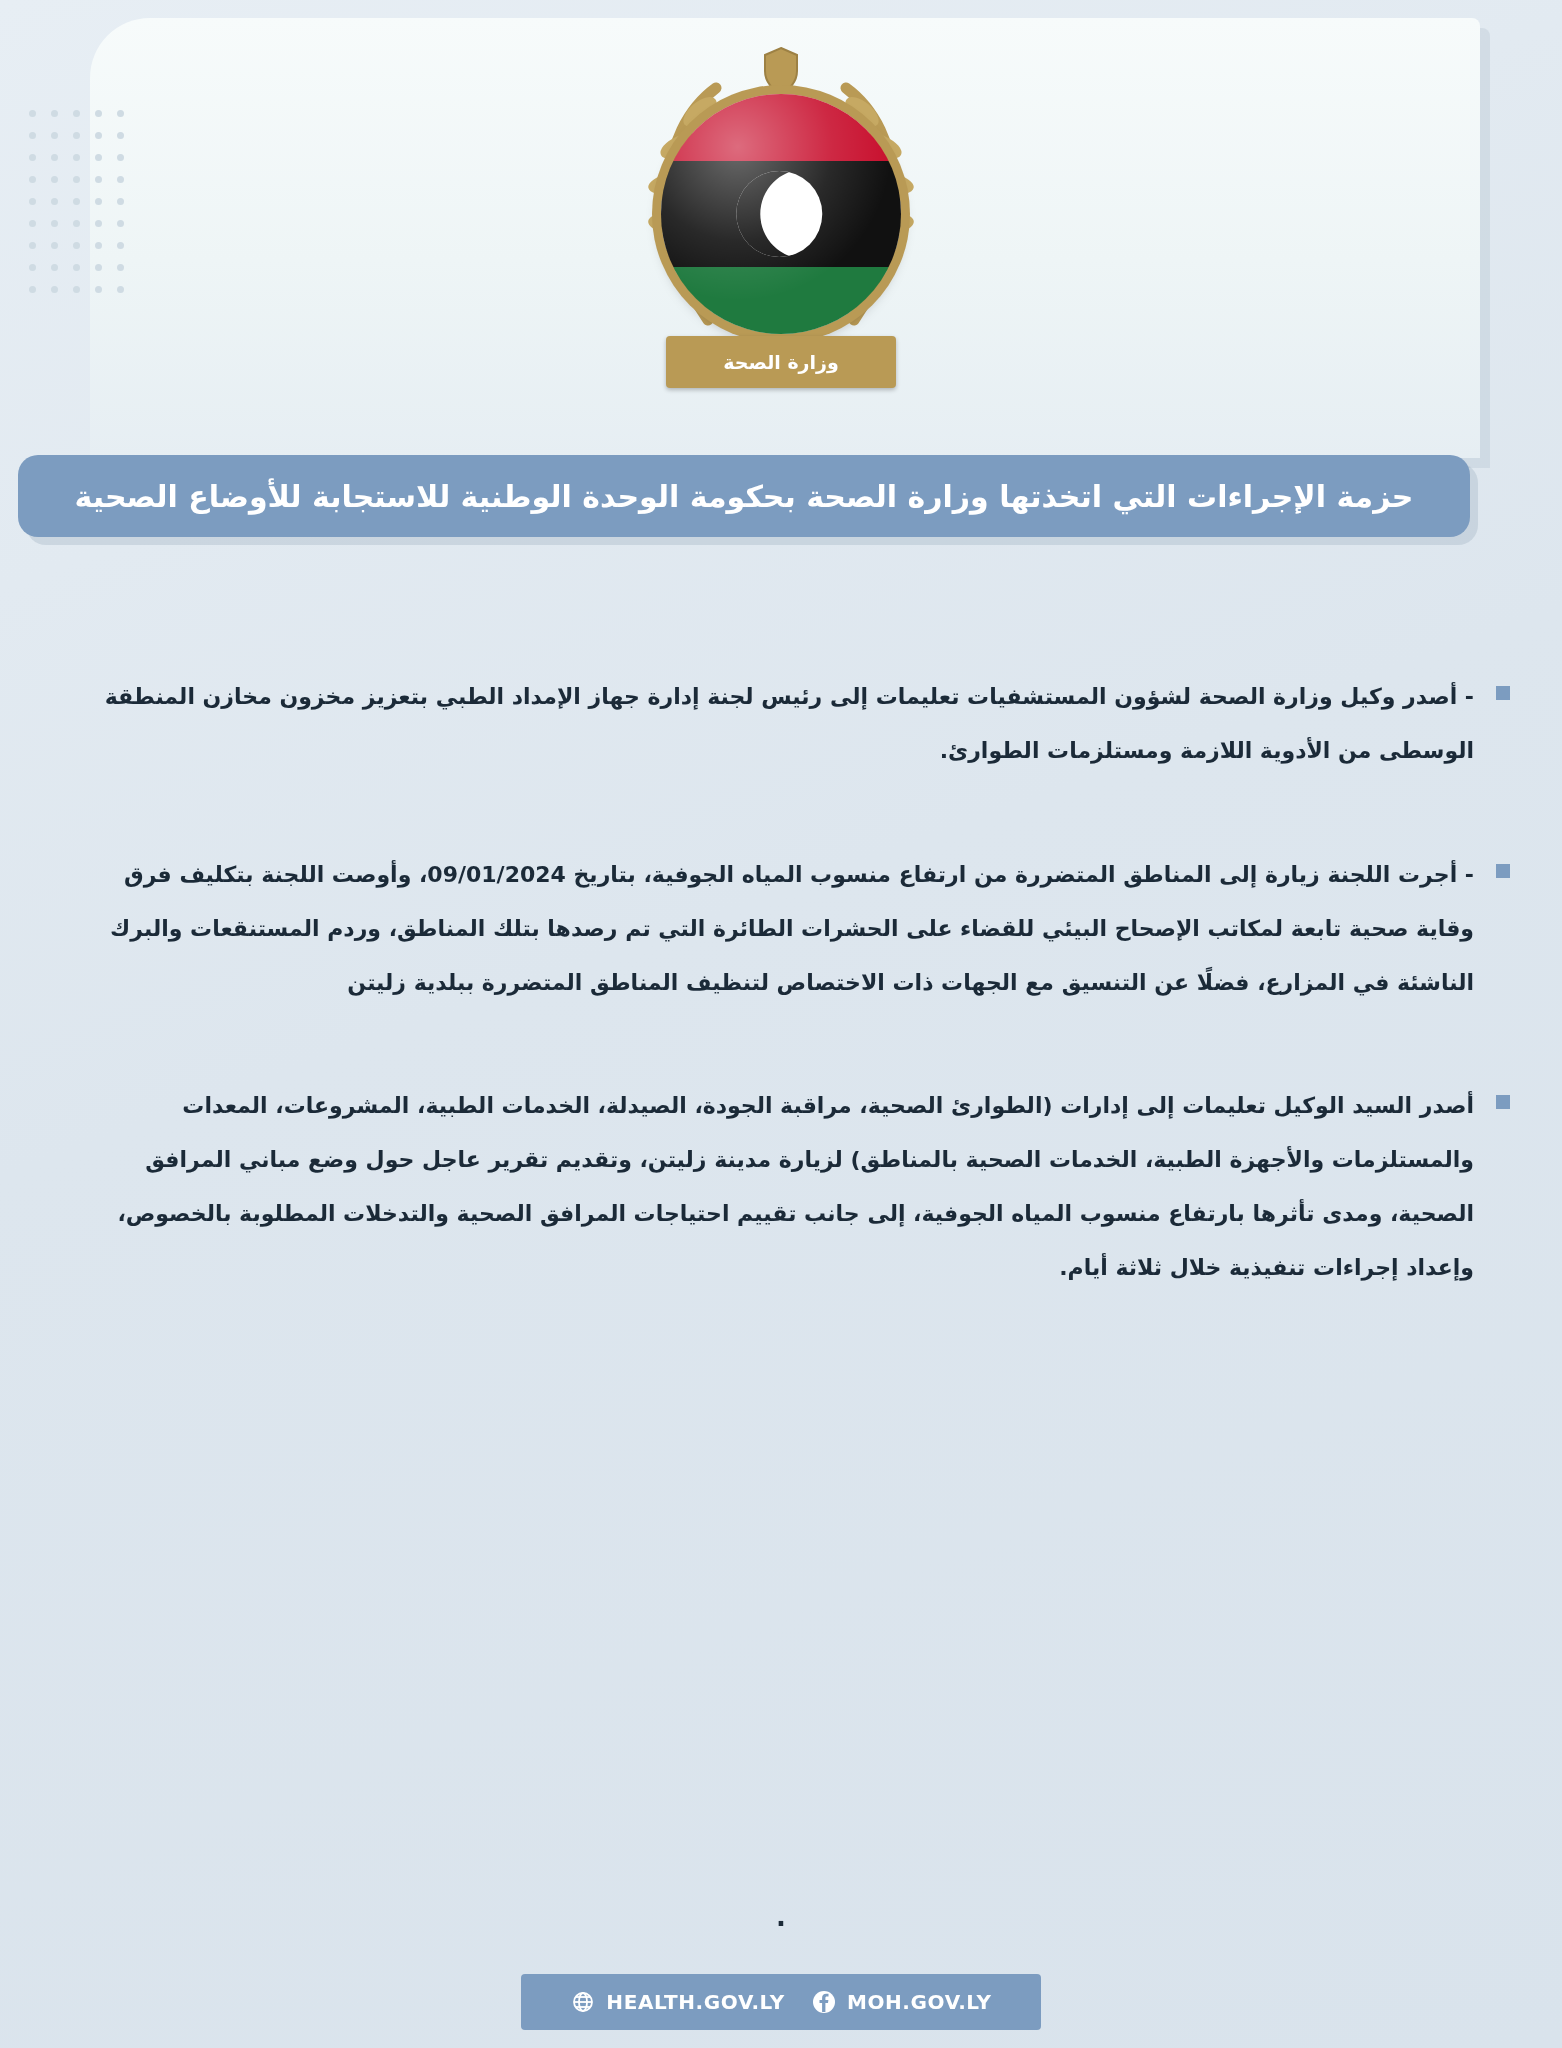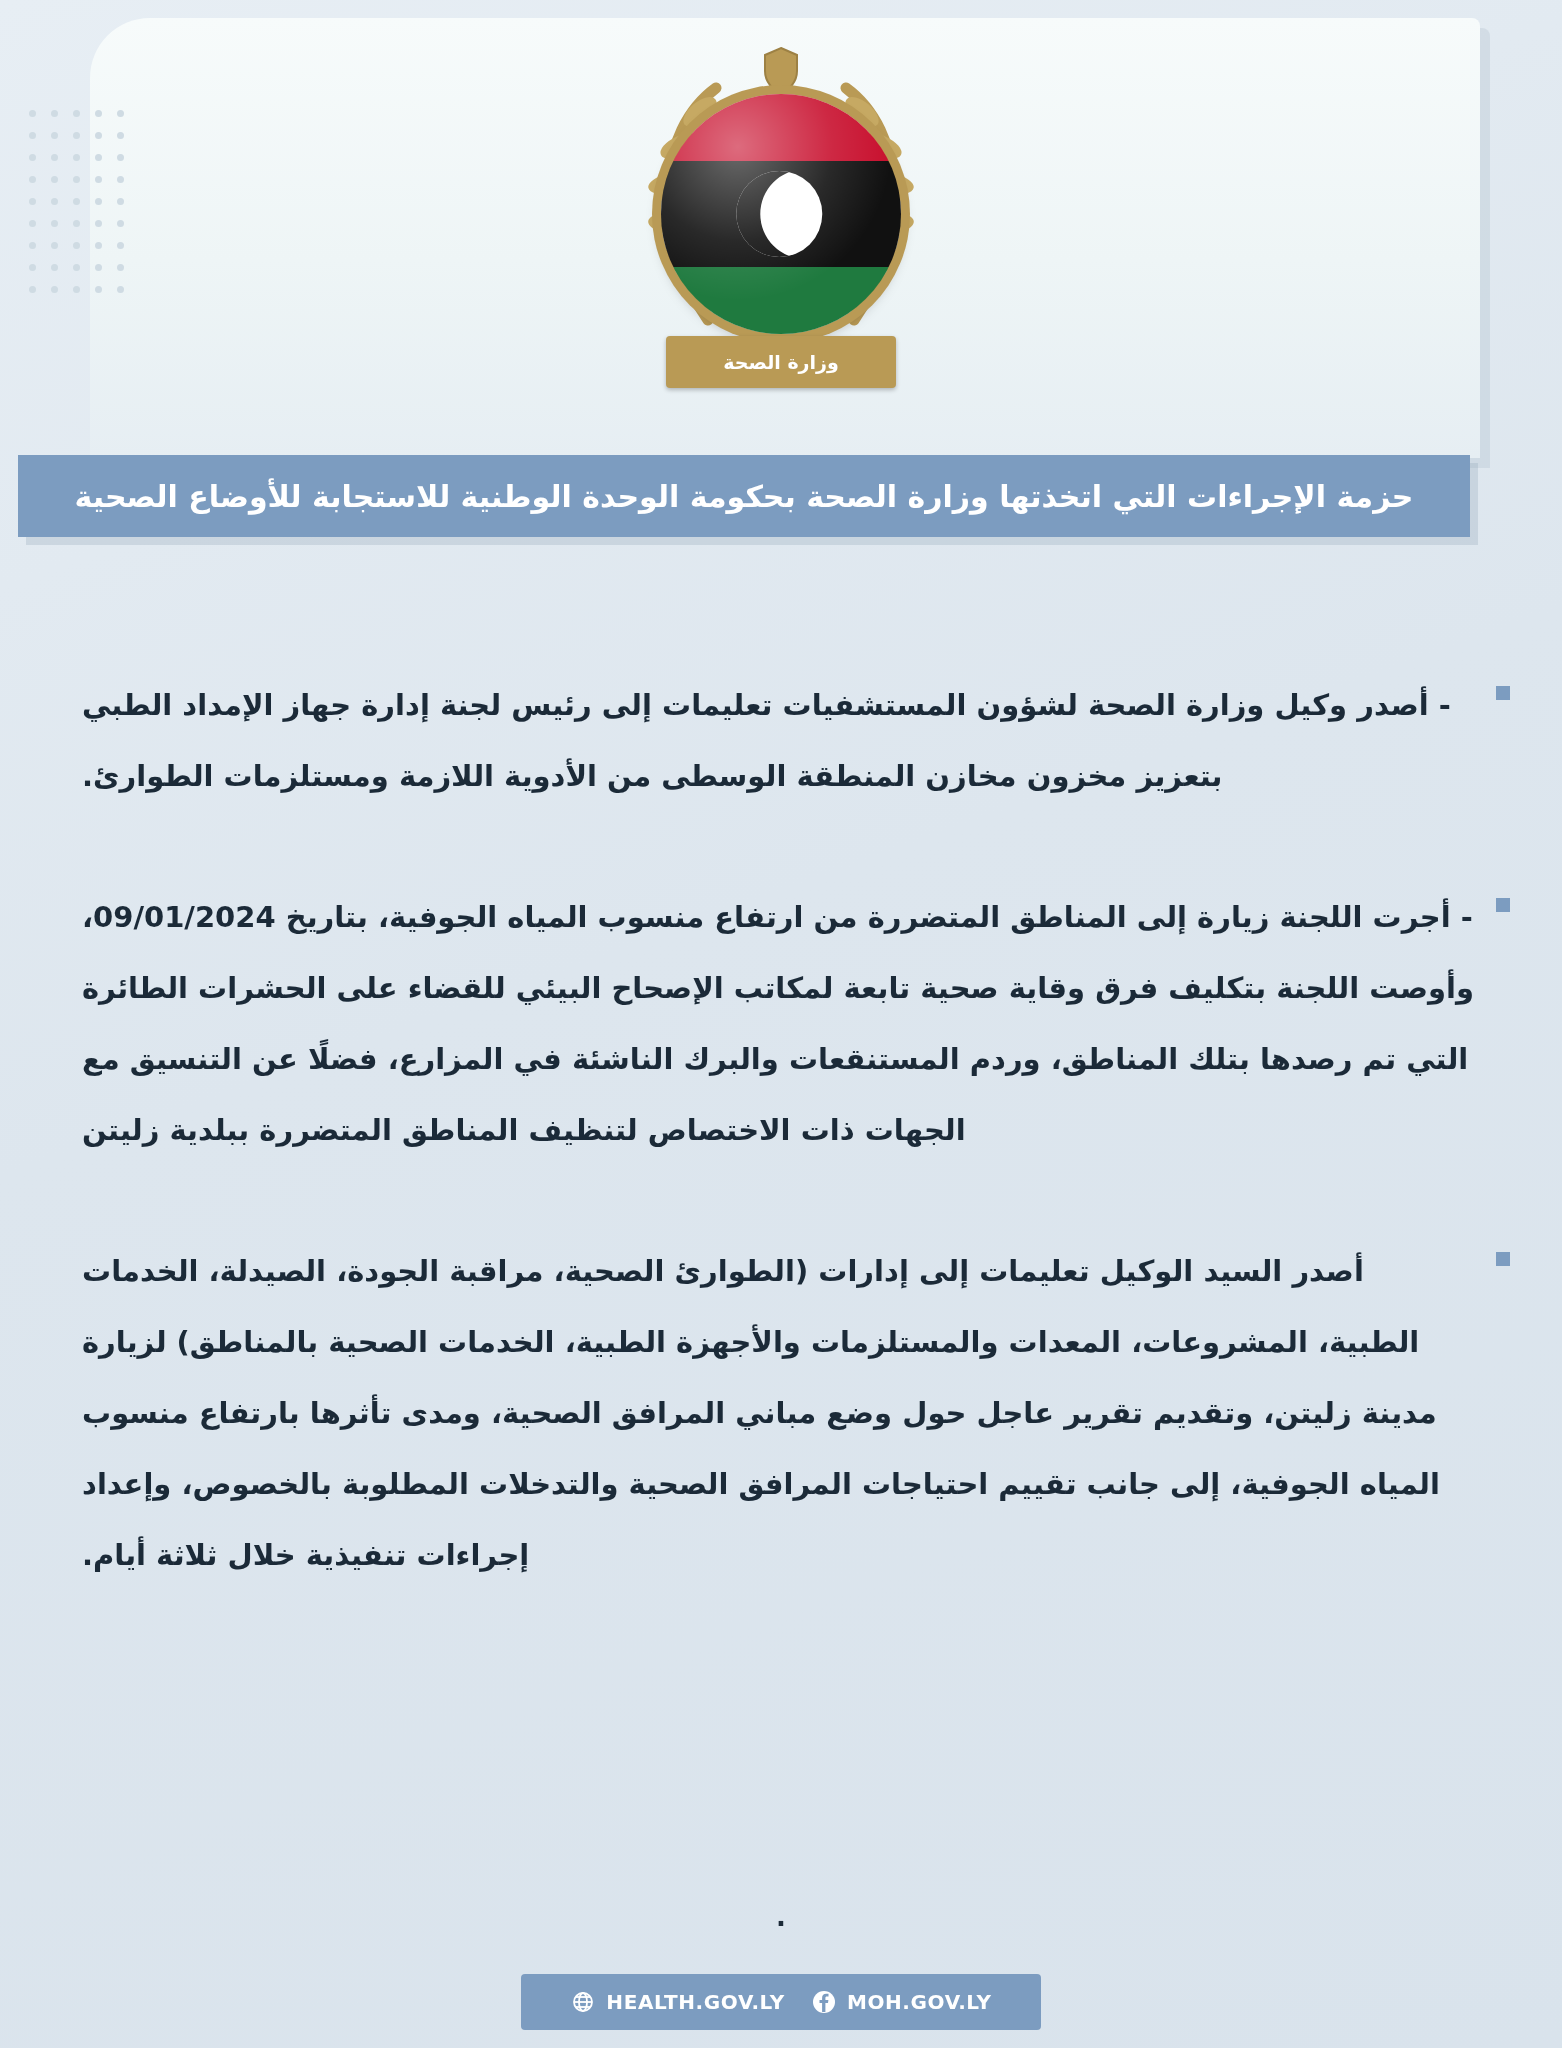--- a/index.html
+++ b/index.html
@@ -136,20 +136,21 @@
   .title-bar {
     position: absolute;
     background: #7c9cc0;
     color: #ffffff;
     display: flex;
     align-items: center;
     justify-content: center;
     font-weight: bold;
     text-align: center;
     box-shadow: 8px 8px 0 0 rgba(150,168,186,0.30);
+    border-radius: 20px;
   }
   .title-bar-1 {
     left: 18px;
     top: 455px;
     width: 1452px;
     height: 82px;
     font-size: 30px;
     letter-spacing: 0px;
   }
   .title-bar-2 {
@@ -179,23 +180,23 @@
     flex: 0 0 auto;
     width: 14px;
     height: 14px;
     background: #7c9cc0;
     margin-top: 16px;
     margin-left: 22px;
   }
   .bullet-text {
     flex: 1 1 auto;
     color: #1b2a38;
-    font-size: 29px;
+    font-size: 22px;
     line-height: 2.45;
-    text-align: left;
+    text-align: right;
     font-weight: 600;
     padding-left: 22px;
   }
 
   .stray-dot {
     position: absolute;
     left: 50%;
     top: 1902px;
     transform: translateX(-50%);
     color: #1b2a38;

